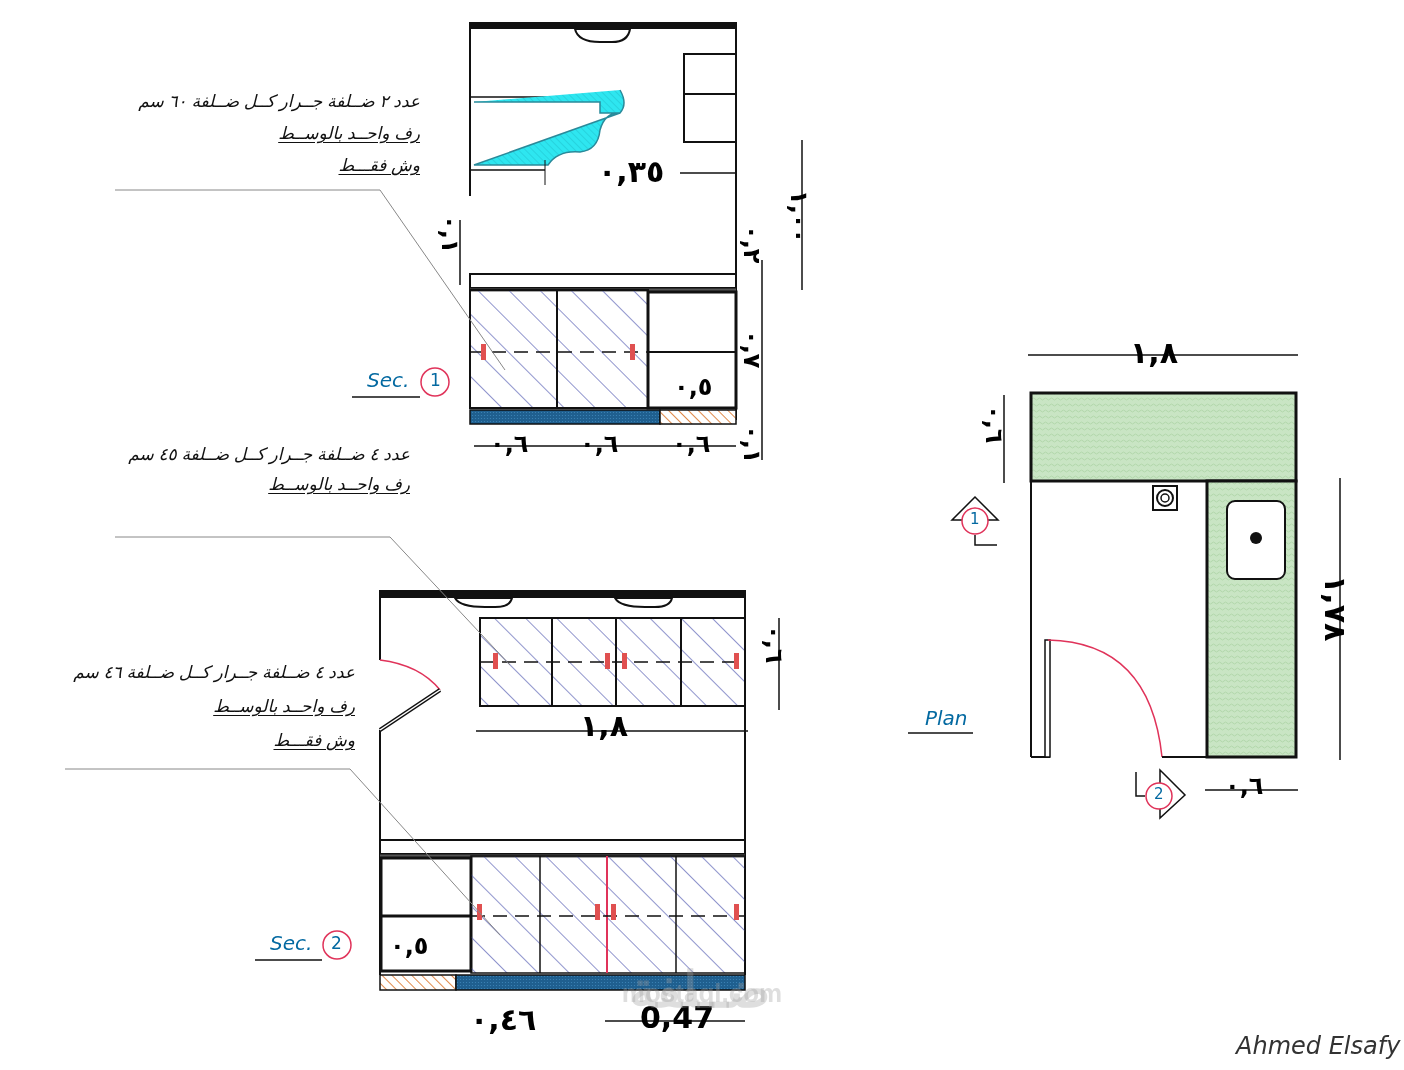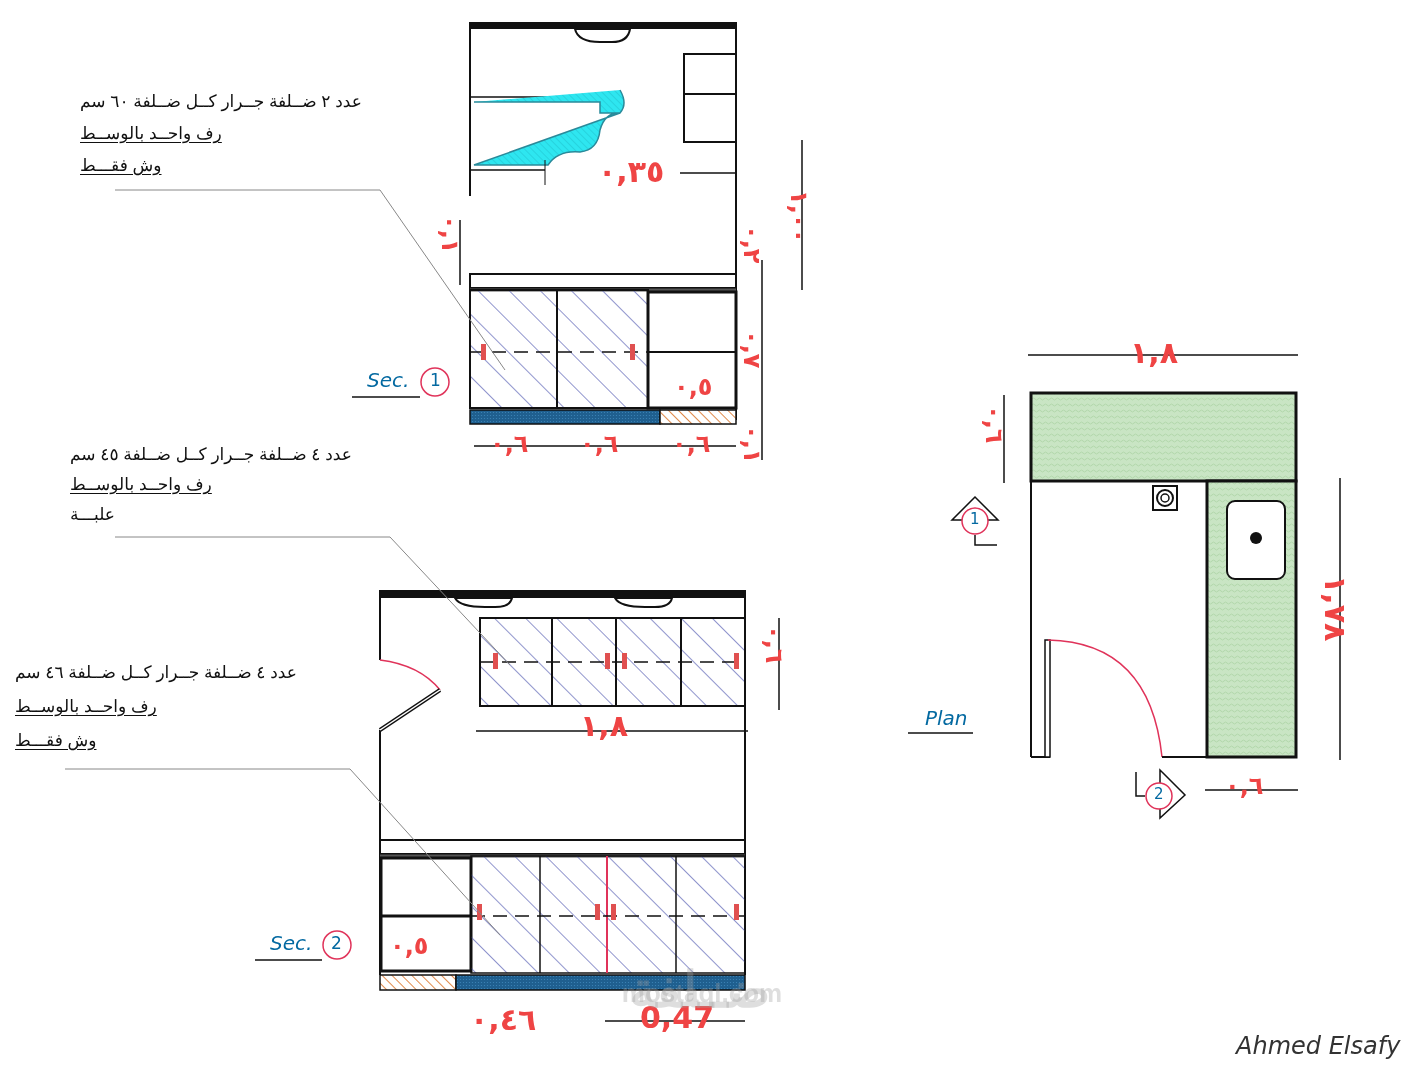--- a/index.html
+++ b/index.html
@@ -1,25 +1,25 @@
 <!DOCTYPE html>
 <html><head>
 <meta charset="utf-8">
 <style>
   html, body { margin: 0; padding: 0; background: #ffffff; }
   body { width: 1404px; height: 1070px; position: relative; overflow: hidden;
          font-family: "DejaVu Sans", sans-serif; }
   .canvas { position: absolute; left: 0; top: 0; width: 1404px; height: 1070px; }
-  .note { position: absolute; direction: rtl; text-align: left; color: #111;
-          font-family: "Liberation Sans", sans-serif; font-size: 17px; line-height: 32px; }
+  .note { position: absolute; direction: rtl; text-align: right; color: #111;
+          font-family: "Liberation Sans", sans-serif; font-size: 17px; line-height: 32px; font-style: italic; }
   .note .line { display: block; white-space: nowrap; }
   .note .ul { text-decoration: underline; text-underline-offset: 3px; }
   .label-hand { position: absolute; font-family: "DejaVu Sans", sans-serif; color: #0369a1;
                 font-size: 20px; font-style: italic; }
-  .dim { position: absolute; font-family: "DejaVu Sans", sans-serif; color: #ef4444;
+  .dim { position: absolute; font-family: "DejaVu Sans", sans-serif; color: #000000;
          font-size: 30px; font-weight: bold; direction: rtl; white-space: nowrap; }
   .dim.v { writing-mode: vertical-rl; }
   .dim.sm { font-size: 24px; }
   .watermark { position: absolute; color: rgba(160,160,160,0.35); font-family: "Liberation Sans", sans-serif;
                font-weight: bold; text-align: center; }
   .sig { position: absolute; font-family: "DejaVu Sans", sans-serif; font-style: italic; color: #333; font-size: 24px; }
 </style>
 </head>
 <body>
 
@@ -172,21 +172,20 @@
 </svg>
 
 <div class="note" style="left:80px; top:86px; width:340px;">
   <span class="line">عدد ٢ ضــلفة جــرار كــل ضــلفة ٦٠ سم</span>
   <span class="line ul">رف واحــد بالوســط</span>
   <span class="line ul">وش فقـــط</span>
 </div>
 <div class="note" style="left:70px; top:440px; width:340px; line-height:30px;">
   <span class="line">عدد ٤ ضــلفة جــرار كــل ضــلفة ٤٥ سم</span>
   <span class="line ul">رف واحــد بالوســط</span>
-  <span class="line">علبـــة</span>
 </div>
 <div class="note" style="left:15px; top:656px; width:340px; line-height:34px;">
   <span class="line">عدد ٤ ضــلفة جــرار كــل ضــلفة ٤٦ سم</span>
   <span class="line ul">رف واحــد بالوســط</span>
   <span class="line ul">وش فقـــط</span>
 </div>
 
 <span class="label-hand" style="left:367px; top:368px;">Sec.</span>
 <span class="label-hand" style="left:430px; top:370px; font-size:17px; font-style:normal;">1</span>
 <span class="label-hand" style="left:270px; top:931px;">Sec.</span>

